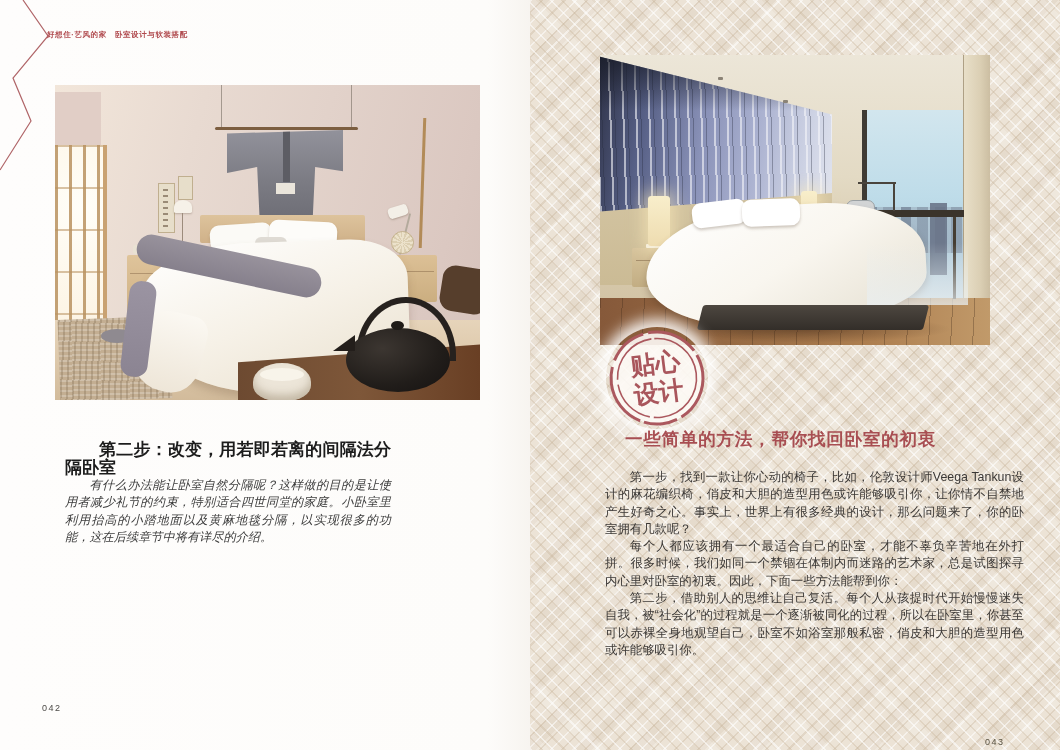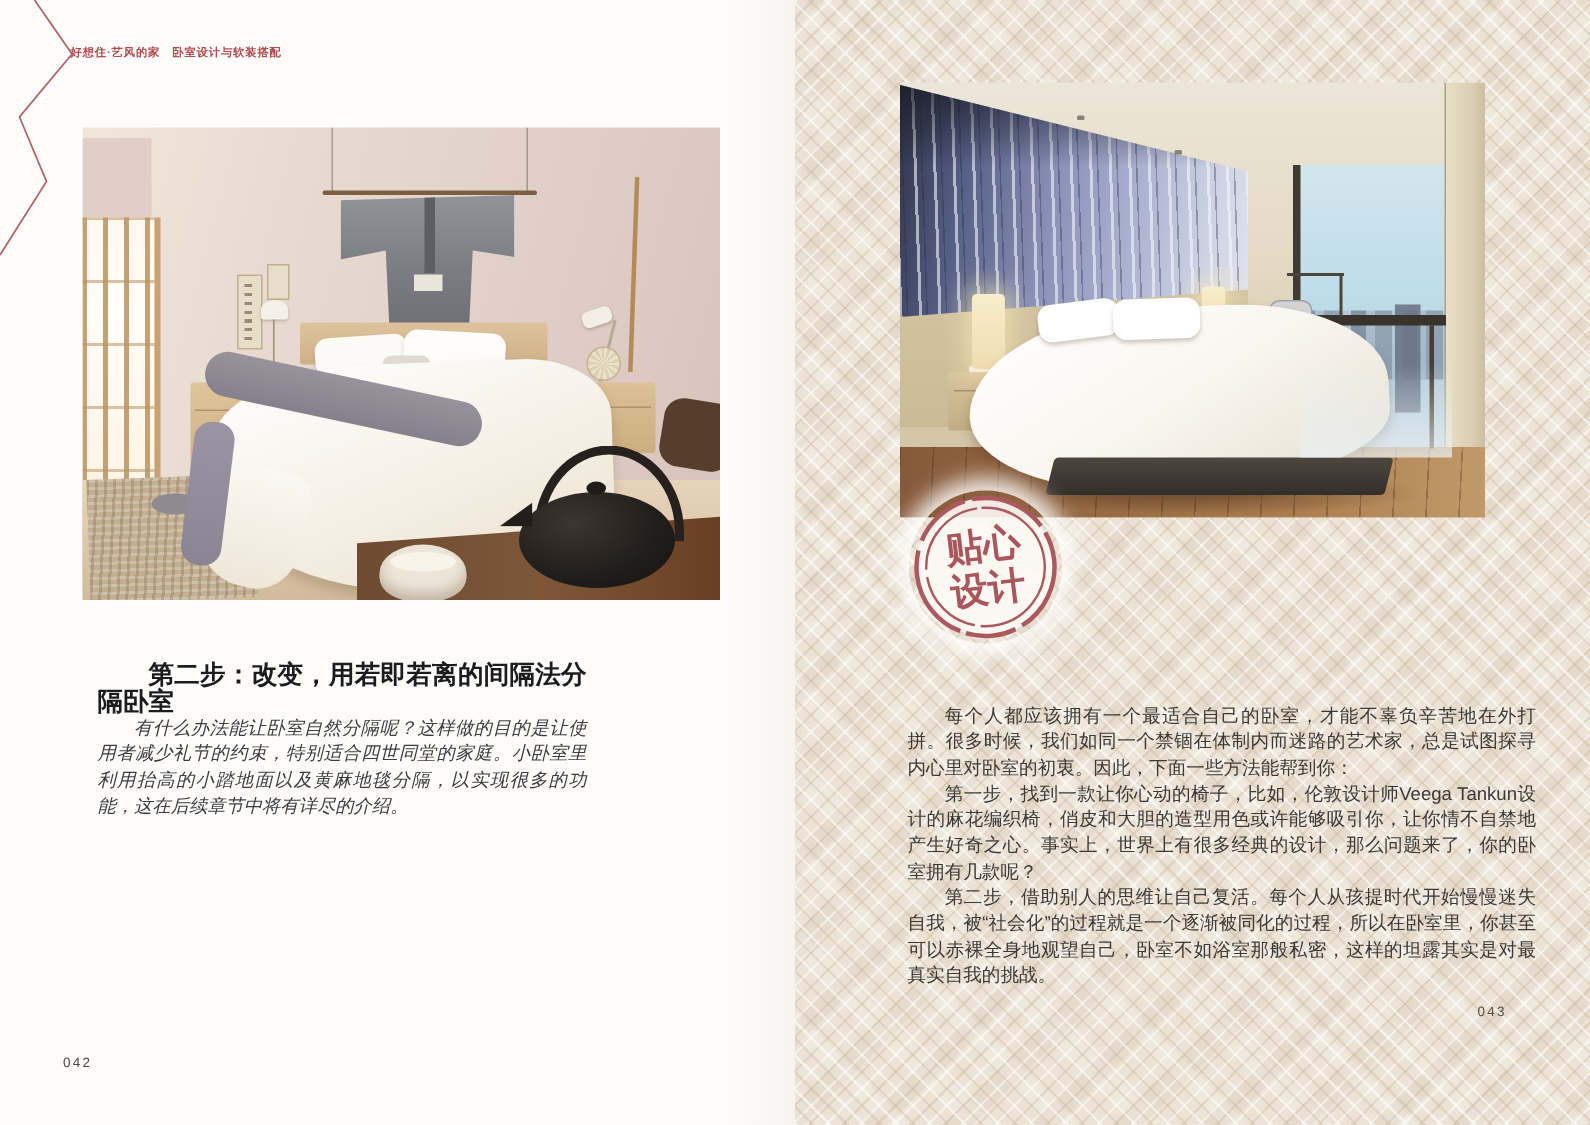--- a/index.html
+++ b/index.html
@@ -17,21 +17,21 @@
       repeating-linear-gradient(135deg, rgba(255,255,255,.5) 0 1.5px, rgba(0,0,0,0) 1.5px 8px, rgba(190,168,140,.28) 8px 9.5px, rgba(0,0,0,0) 9.5px 16px),
       repeating-linear-gradient(45deg, rgba(255,255,255,.18) 0 14px, rgba(0,0,0,0) 14px 40px),
       repeating-linear-gradient(135deg, rgba(170,148,118,.10) 0 14px, rgba(0,0,0,0) 14px 40px);
   }
   
   .zigzag{position:absolute;left:0;top:0;}
   .hdr{position:absolute;left:47px;top:30px;font-size:7.5px;font-weight:bold;
        color:#b04a4e;letter-spacing:.6px;white-space:nowrap;}
   .pageno{position:absolute;font-size:9px;letter-spacing:1.5px;color:#4c4a47;}
   .pageno-left{left:42px;top:703px;}
-  .pageno-right{left:455px;top:669px;color:#57503f;}
+  .pageno-right{left:455px;top:737px;color:#57503f;}
   .lp-textblock{position:absolute;left:65px;top:441px;width:326px;
        font-size:12.2px;line-height:17.3px;color:#3c3c3c;text-align:justify;}
   .lp-textblock h3{margin:0;font-size:17px;color:#1c1c1c;text-indent:2em;
        font-weight:bold;line-height:18px;}
   .lp-textblock p{margin:0;text-indent:2em;font-style:italic;}
   
   .rp-heading{position:absolute;left:95px;top:427px;font-size:17.5px;font-weight:bold;
        color:#a84e52;letter-spacing:.8px;white-space:nowrap;}
   .rp-textblock{position:absolute;left:75px;top:469px;width:419px;font-size:12.4px;
        line-height:17.3px;color:#3b3836;text-align:justify;}
@@ -269,23 +269,24 @@
       <svg width="102" height="102" viewBox="0 0 102 102">
         <g transform="rotate(-7 51 51)">
           <circle cx="51" cy="51" r="46" fill="rgba(253,250,245,0.9)" stroke="#ab585e" stroke-width="3" stroke-dasharray="52 5 34 4 66 7 40 5"></circle>
           <circle cx="51" cy="51" r="39.5" fill="none" stroke="#ab585e" stroke-width="1.6" stroke-dasharray="70 4 48 5 58 3"></circle>
           <text x="51" y="45" text-anchor="middle" font-size="25" font-weight="bold" fill="#a9565c" font-family="Liberation Sans, DejaVu Sans, sans-serif">贴心</text>
           <text x="51" y="74" text-anchor="middle" font-size="25" font-weight="bold" fill="#a9565c" font-family="Liberation Sans, DejaVu Sans, sans-serif">设计</text>
         </g>
       </svg>
     </div>
 
+    <div class="rp-heading">一些简单的方法，帮你找回卧室的初衷</div>
 
     <div class="rp-textblock">
+      <p>第一步，找到一款让你心动的椅子，比如，伦敦设计师Veega Tankun设计的麻花编织椅，俏皮和大胆的造型用色或许能够吸引你，让你情不自禁地产生好奇之心。事实上，世界上有很多经典的设计，那么问题来了，你的卧室拥有几款呢？</p>
       <p>每个人都应该拥有一个最适合自己的卧室，才能不辜负辛苦地在外打拼。很多时候，我们如同一个禁锢在体制内而迷路的艺术家，总是试图探寻内心里对卧室的初衷。因此，下面一些方法能帮到你：</p>
-      <p>第一步，找到一款让你心动的椅子，比如，伦敦设计师Veega Tankun设计的麻花编织椅，俏皮和大胆的造型用色或许能够吸引你，让你情不自禁地产生好奇之心。事实上，世界上有很多经典的设计，那么问题来了，你的卧室拥有几款呢？</p>
-      <p>第二步，借助别人的思维让自己复活。每个人从孩提时代开始慢慢迷失自我，被“社会化”的过程就是一个逐渐被同化的过程，所以在卧室里，你甚至可以赤裸全身地观望自己，卧室不如浴室那般私密，这样的坦露其实是对最真实自我的挑战。</p>
+      <p>第二步，借助别人的思维让自己复活。每个人从孩提时代开始慢慢迷失自我，被“社会化”的过程就是一个逐渐被同化的过程，所以在卧室里，你甚至可以赤裸全身地观望自己，卧室不如浴室那般私密，俏皮和大胆的造型用色或许能够吸引你。</p>
     </div>
 
     <div class="pageno pageno-right">043</div>
   </div>
 
 </div>
 
 </body></html>

